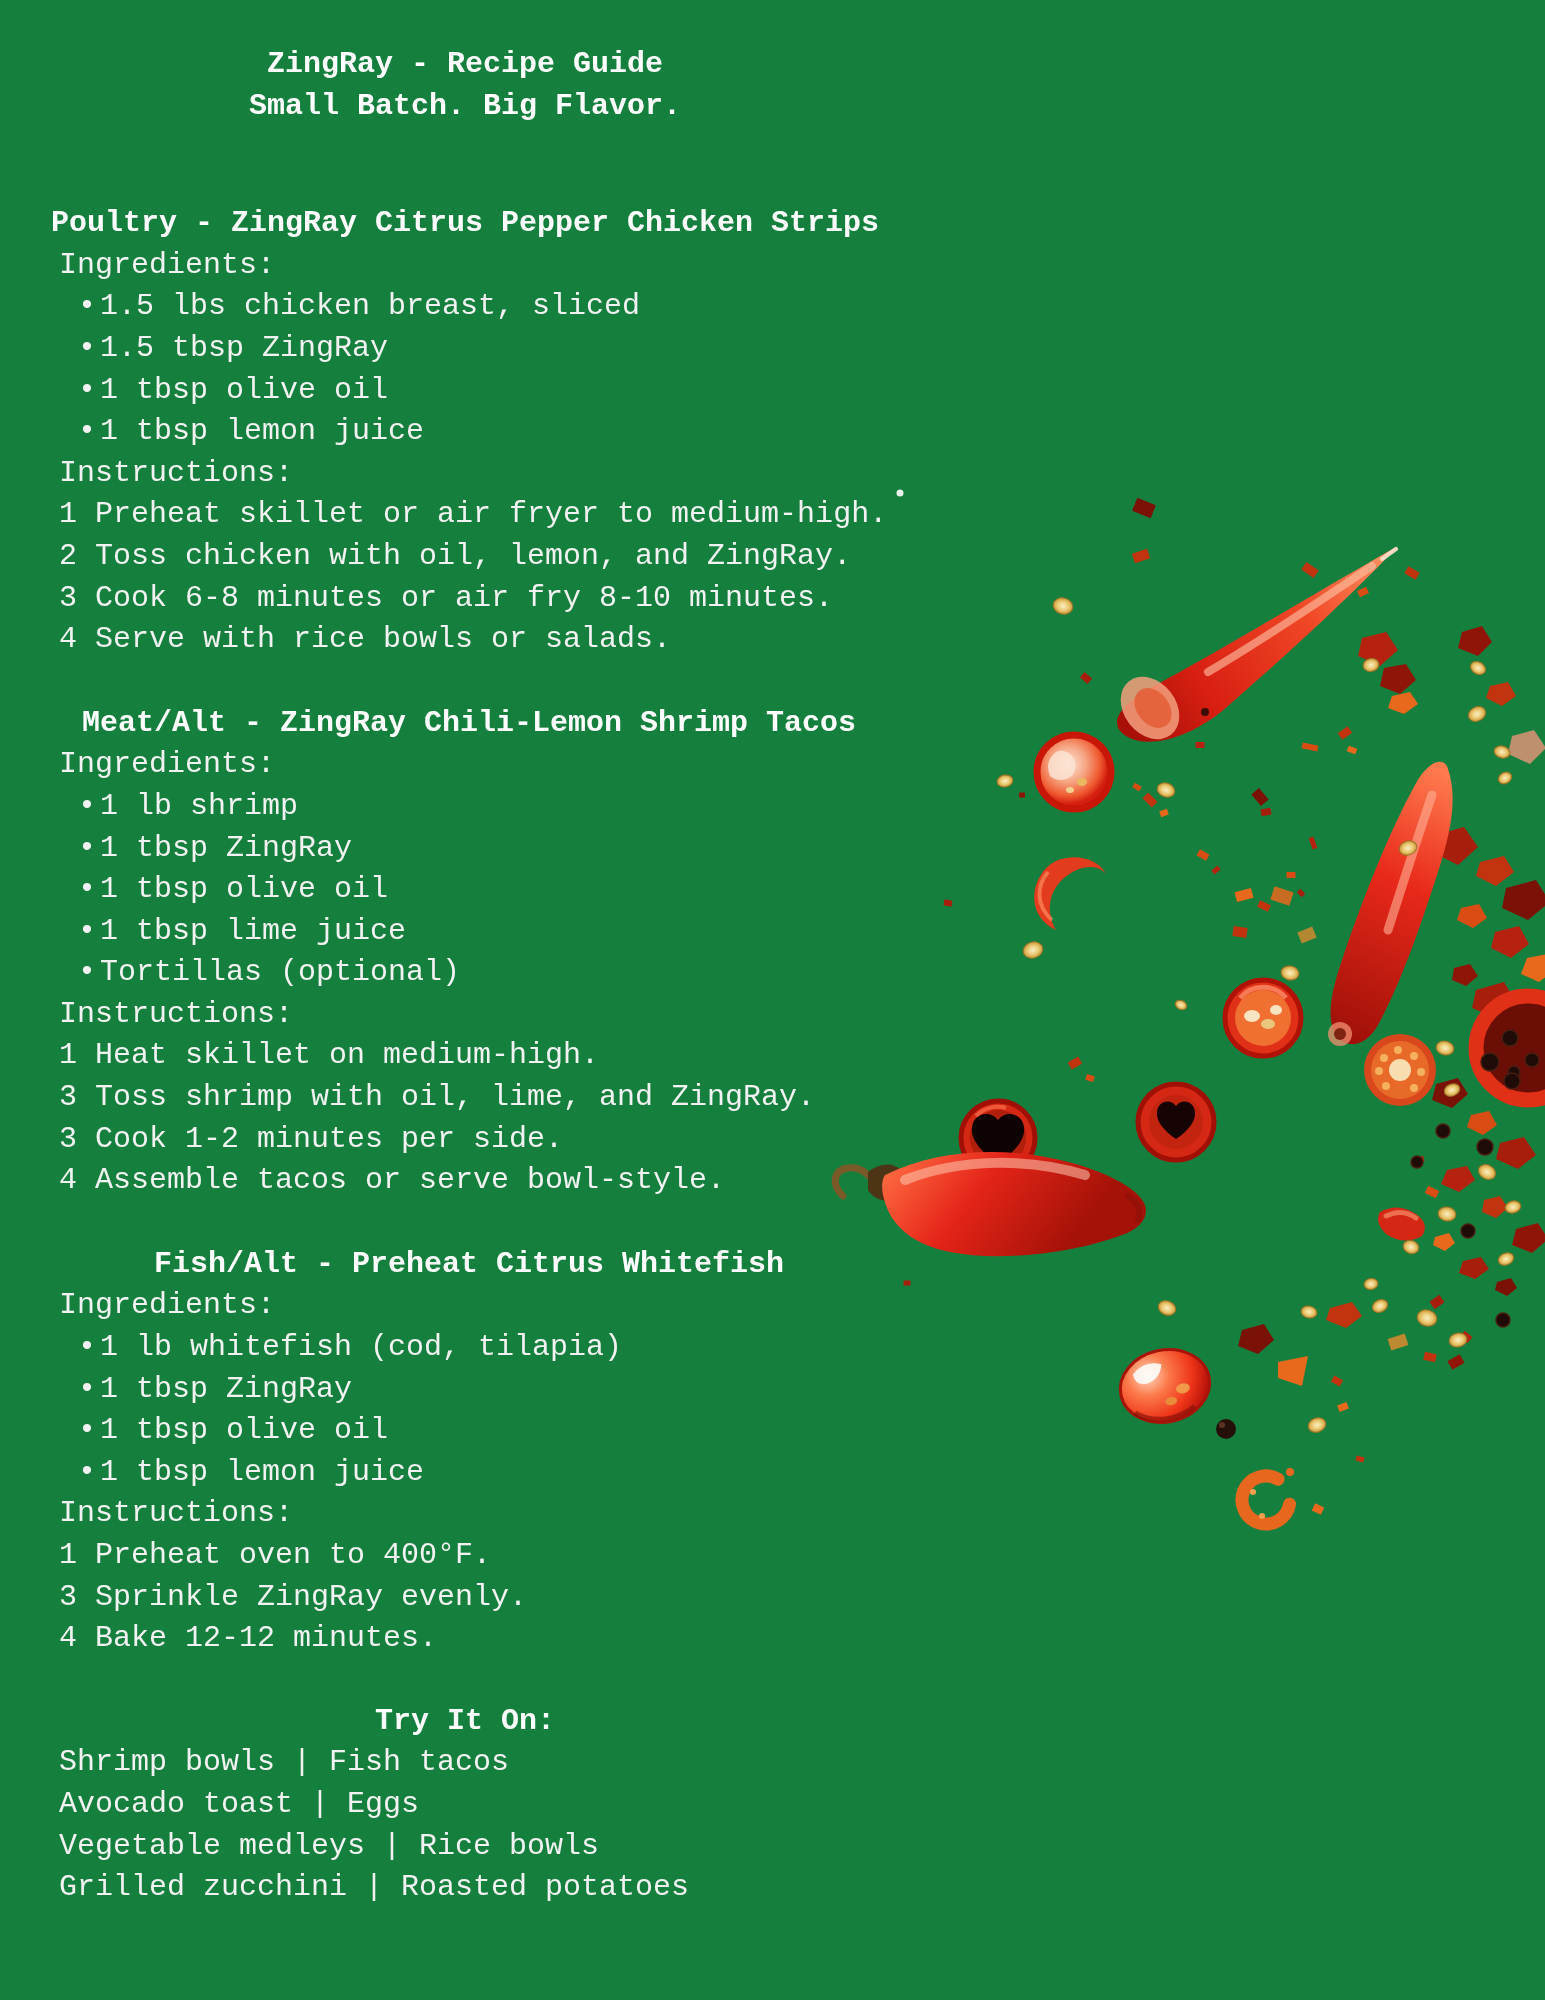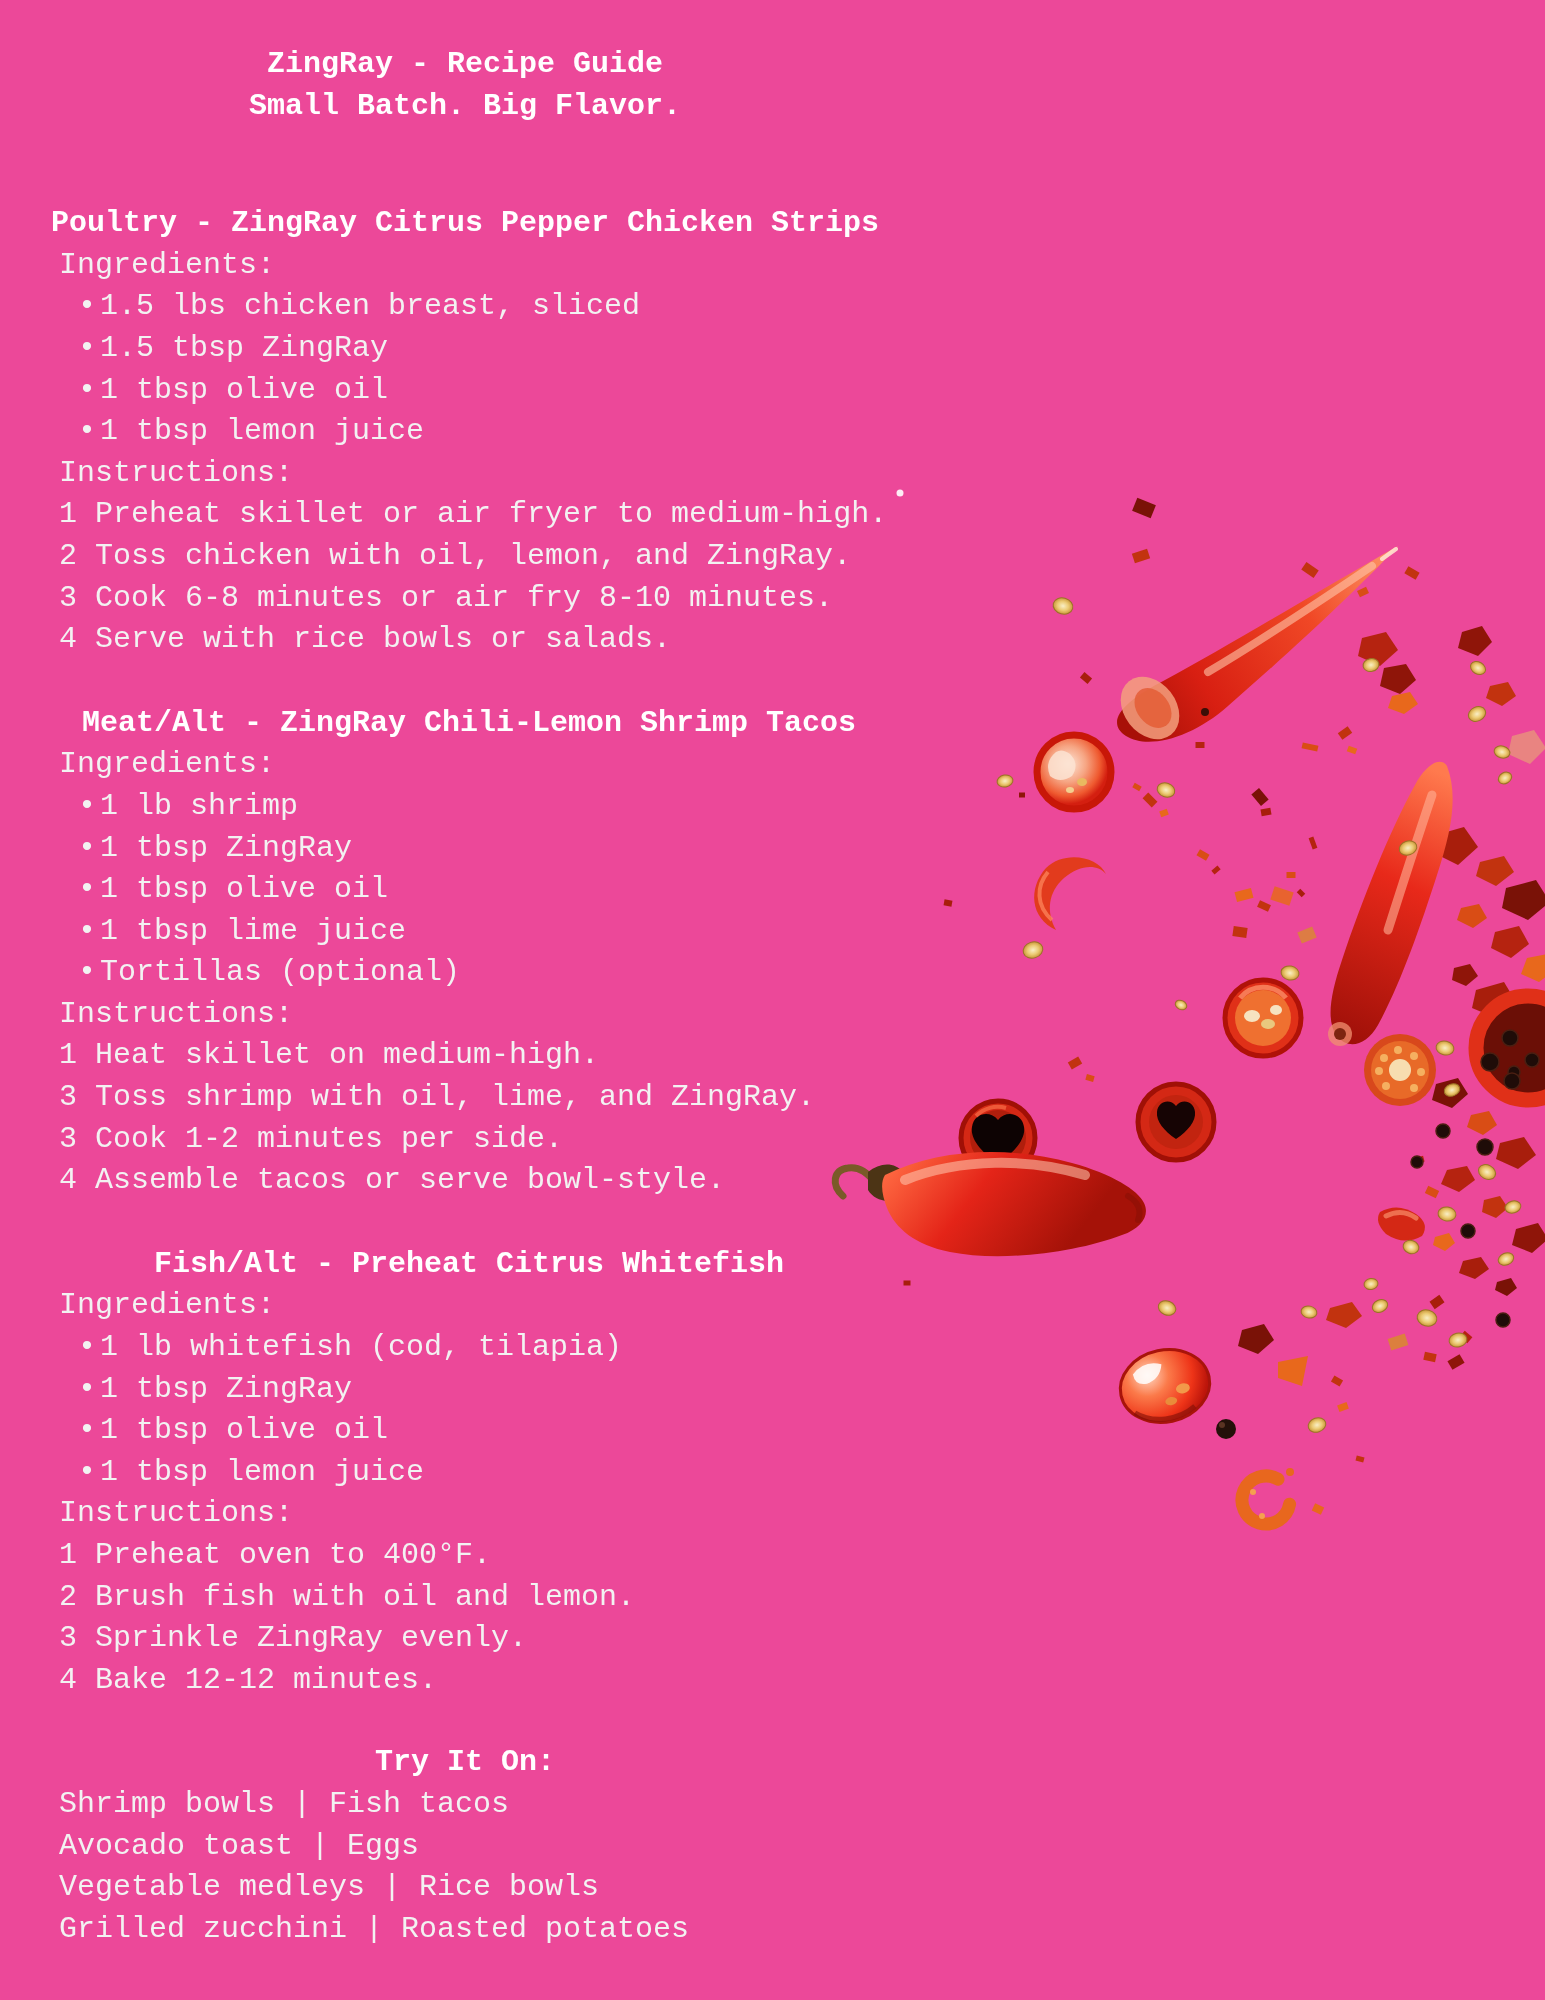--- a/index.html
+++ b/index.html
@@ -1,16 +1,16 @@
 <!DOCTYPE html>
 <html><head>
 <meta charset="utf-8">
 <style>
   html,body{margin:0;padding:0;background:#000;}
-  .page{position:relative;width:1545px;height:2000px;background:#ec4899;overflow:hidden;
+  .page{position:relative;width:1545px;height:2000px;background:#15803d;overflow:hidden;
         font-family:"Liberation Mono","DejaVu Sans Mono",monospace;color:#f2f2f2;}
   .doc{position:absolute;top:0;left:0;width:930px;padding-top:44px;}
   .line{font-size:30px;line-height:41.6px;white-space:pre;padding-left:59px;}
   .center{text-align:center;padding-left:0;}
   .bold{font-weight:700;color:#ffffff;}
   .h-first{margin-top:76px;}
   .h-sect{margin-top:42px;margin-left:8px;}
   .h-try{margin-top:41px;}
   .bullet{display:flex;align-items:baseline;padding-left:78px;}
   .dot{margin-right:4px;width:18px;}
@@ -60,21 +60,20 @@
 
     <section>
       <div class="line center bold h-sect">Fish/Alt - Preheat Citrus Whitefish</div>
       <div class="line">Ingredients:</div>
       <div class="line bullet"><span class="dot">•</span><span>1 lb whitefish (cod, tilapia)</span></div>
       <div class="line bullet"><span class="dot">•</span><span>1 tbsp ZingRay</span></div>
       <div class="line bullet"><span class="dot">•</span><span>1 tbsp olive oil</span></div>
       <div class="line bullet"><span class="dot">•</span><span>1 tbsp lemon juice</span></div>
       <div class="line">Instructions:</div>
       <div class="line">1 Preheat oven to 400°F.</div>
-      <div class="line">2 Brush fish with oil and lemon.</div>
       <div class="line">3 Sprinkle ZingRay evenly.</div>
       <div class="line">4 Bake 12-12 minutes.</div>
     </section>
 
     <section>
       <div class="line center bold h-try">Try It On:</div>
       <div class="line">Shrimp bowls | Fish tacos</div>
       <div class="line">Avocado toast | Eggs</div>
       <div class="line">Vegetable medleys | Rice bowls</div>
       <div class="line">Grilled zucchini | Roasted potatoes</div>

